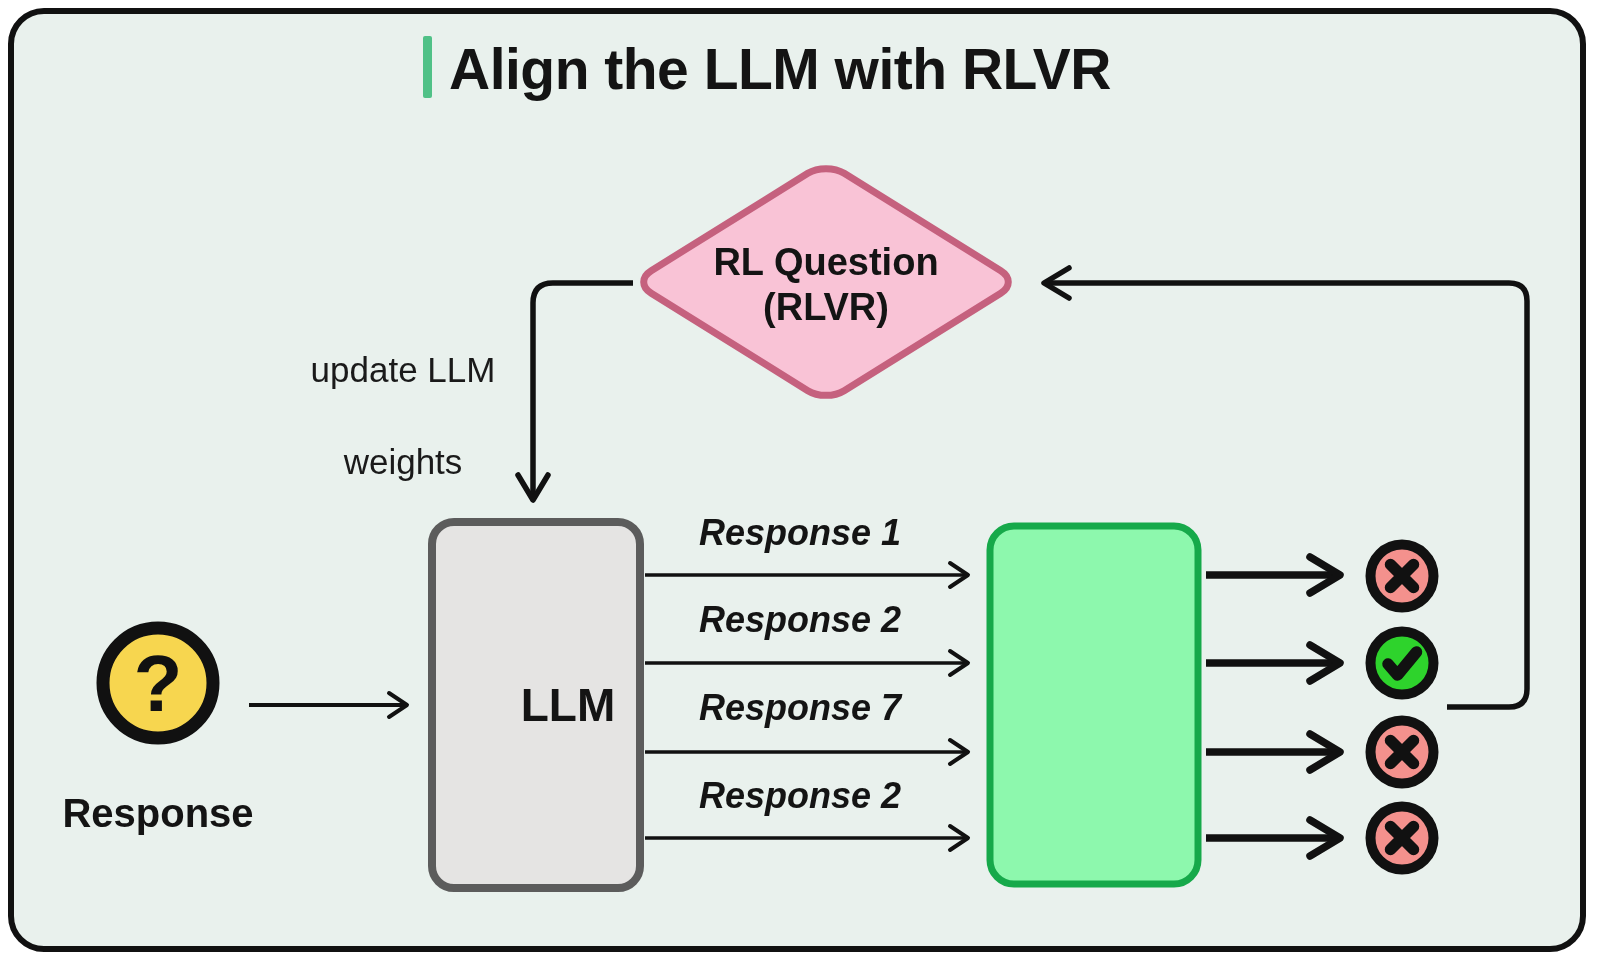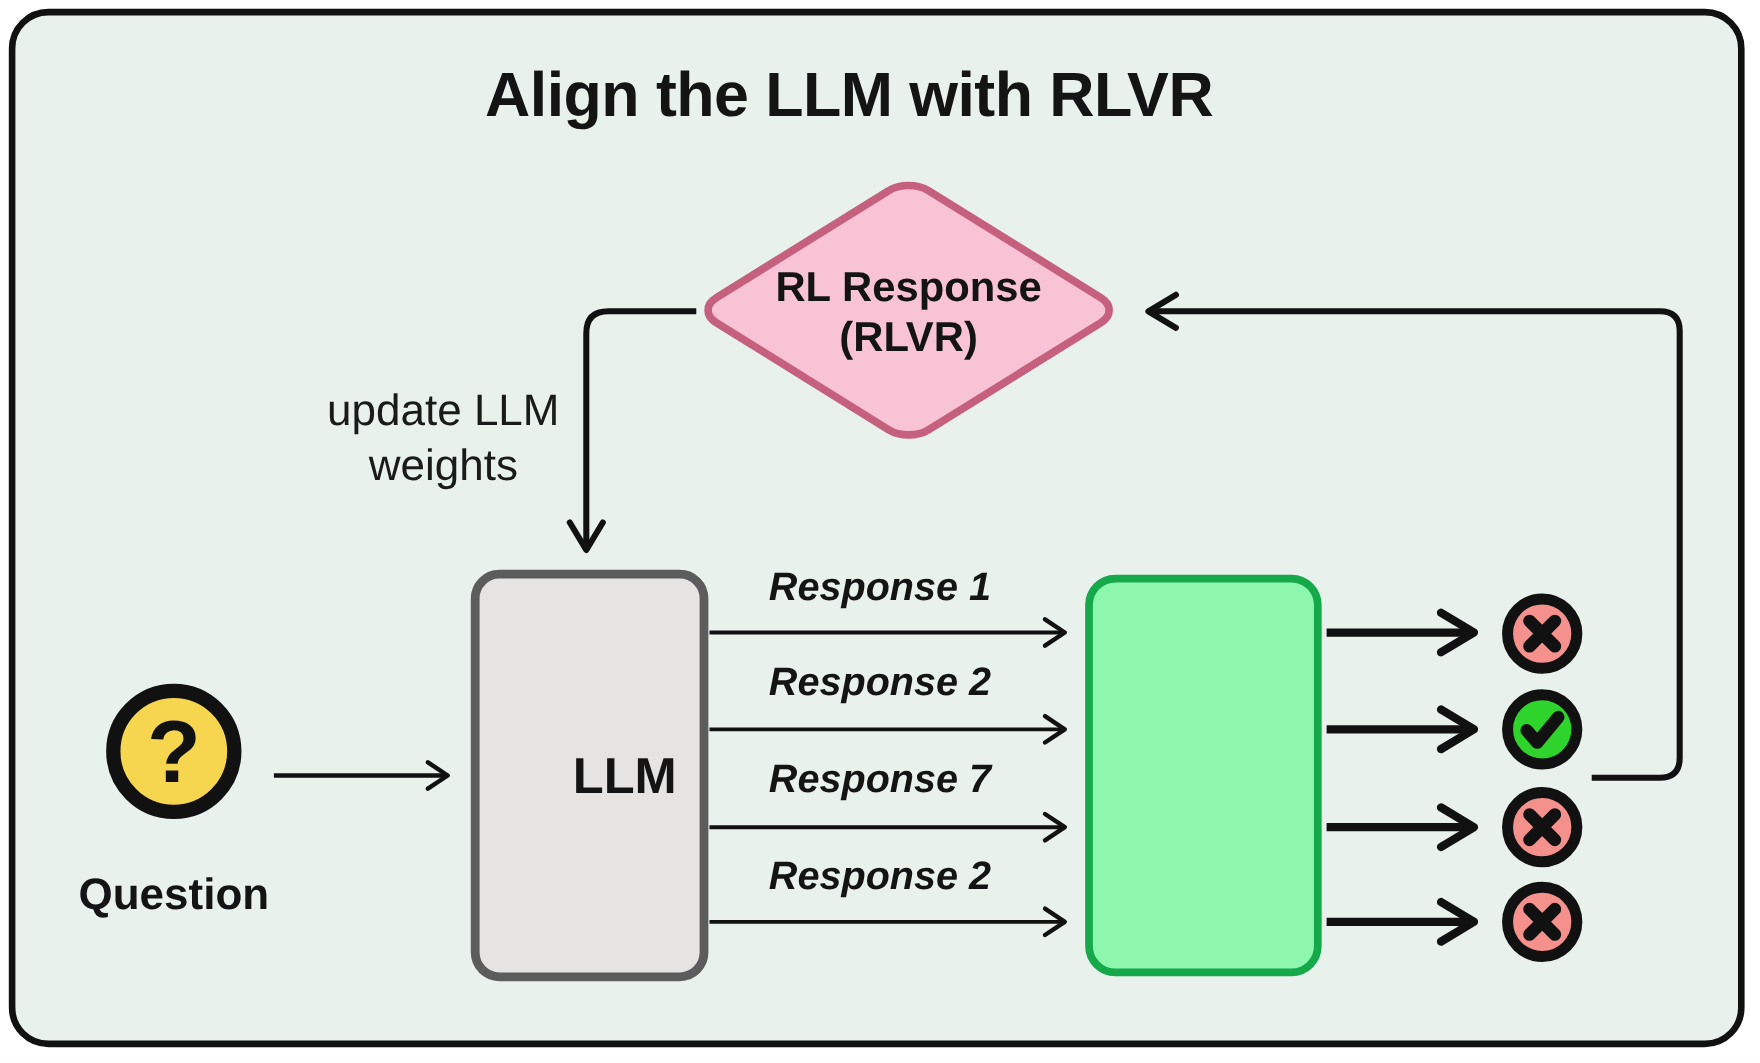--- a/index.html
+++ b/index.html
@@ -15,28 +15,28 @@
     position: absolute;
     left: 8px; top: 8px;
     width: 1578px; height: 944px;
     background: #e9f1ed;
     border: 6px solid #111111;
     border-radius: 36px;
     box-sizing: border-box;
   }
   .svg-layer { position: absolute; left: 0; top: 0; }
   .label { position: absolute; display: flex; align-items: center; justify-content: center; }
-  .title-row { position: absolute; left: 441px; top: 36px; height: 72px; display: flex; align-items: center; gap: 17px; flex-direction: column; }
+  .title-row { position: absolute; left: 423px; top: 36px; height: 72px; display: flex; align-items: flex-start; gap: 17px; }
   .title-bar { width: 9px; height: 62px; background: #50c187; border-radius: 2px; }
   .title-text { font-size: 57px; font-weight: 800; letter-spacing: -0.5px; color: #141414; white-space: nowrap; }
   .node-label { font-weight: 800; }
   .rl-label { left: 666px; top: 240px; width: 320px; flex-direction: column; text-align: center;
               font-size: 38px; font-weight: 800; line-height: 1.18; }
   .update-label { left: 278px; top: 348px; width: 250px; flex-direction: column; text-align: center;
-                  font-size: 40px; font-weight: 500; line-height: 1.26; color: #1a1a1a; }
+                  font-size: 35px; font-weight: 500; line-height: 1.26; color: #1a1a1a; gap: 48px; }
   .llm-label { left: 428px; top: 520px; width: 216px; height: 370px; font-size: 46px; padding-left: 32px; }
   .verify-label { left: 988px; top: 524px; width: 214px; height: 360px; font-size: 44px; }
   .question-label { left: 38px; top: 790px; width: 240px; height: 46px; font-size: 40px; }
   .response-label { left: 650px; width: 300px; height: 46px; font-size: 36px; font-weight: 800; font-style: italic; }
   .r1 { top: 510px; } .r2 { top: 597px; } .r3 { top: 685px; } .r4 { top: 773px; }
 </style>
 </head>
 <body>
 
 <div class="canvas">
@@ -99,31 +99,31 @@
       <path d="M -11.5 -11.5 L 11.5 11.5 M 11.5 -11.5 L -11.5 11.5" stroke="#111111" stroke-width="11.5" stroke-linecap="round" fill="none"></path>
     </g>
   </svg>
 
   <div class="title-row">
     <div class="title-bar"></div>
     <div class="title-text">Align the LLM with RLVR</div>
   </div>
 
   <div class="label rl-label">
-    <span>RL Response</span>
+    <span>RL Question</span>
     <span>(RLVR)</span>
   </div>
 
   <div class="label update-label">
     <span>update LLM</span>
     <span>weights</span>
   </div>
 
   <div class="label node-label llm-label">LLM</div>
 
 
-  <div class="label node-label question-label">Question</div>
+  <div class="label node-label question-label">Response</div>
 
   <div class="label response-label r1">Response 1</div>
   <div class="label response-label r2">Response 2</div>
   <div class="label response-label r3">Response 7</div>
   <div class="label response-label r4">Response 2</div>
 </div>
 
 </body></html>

